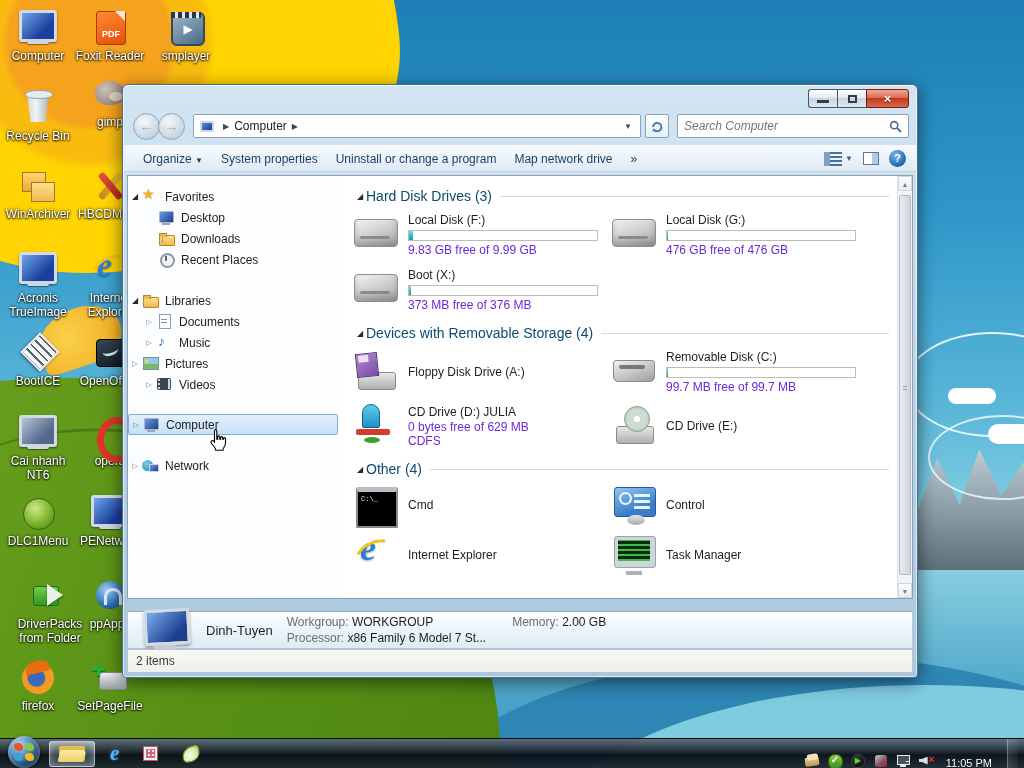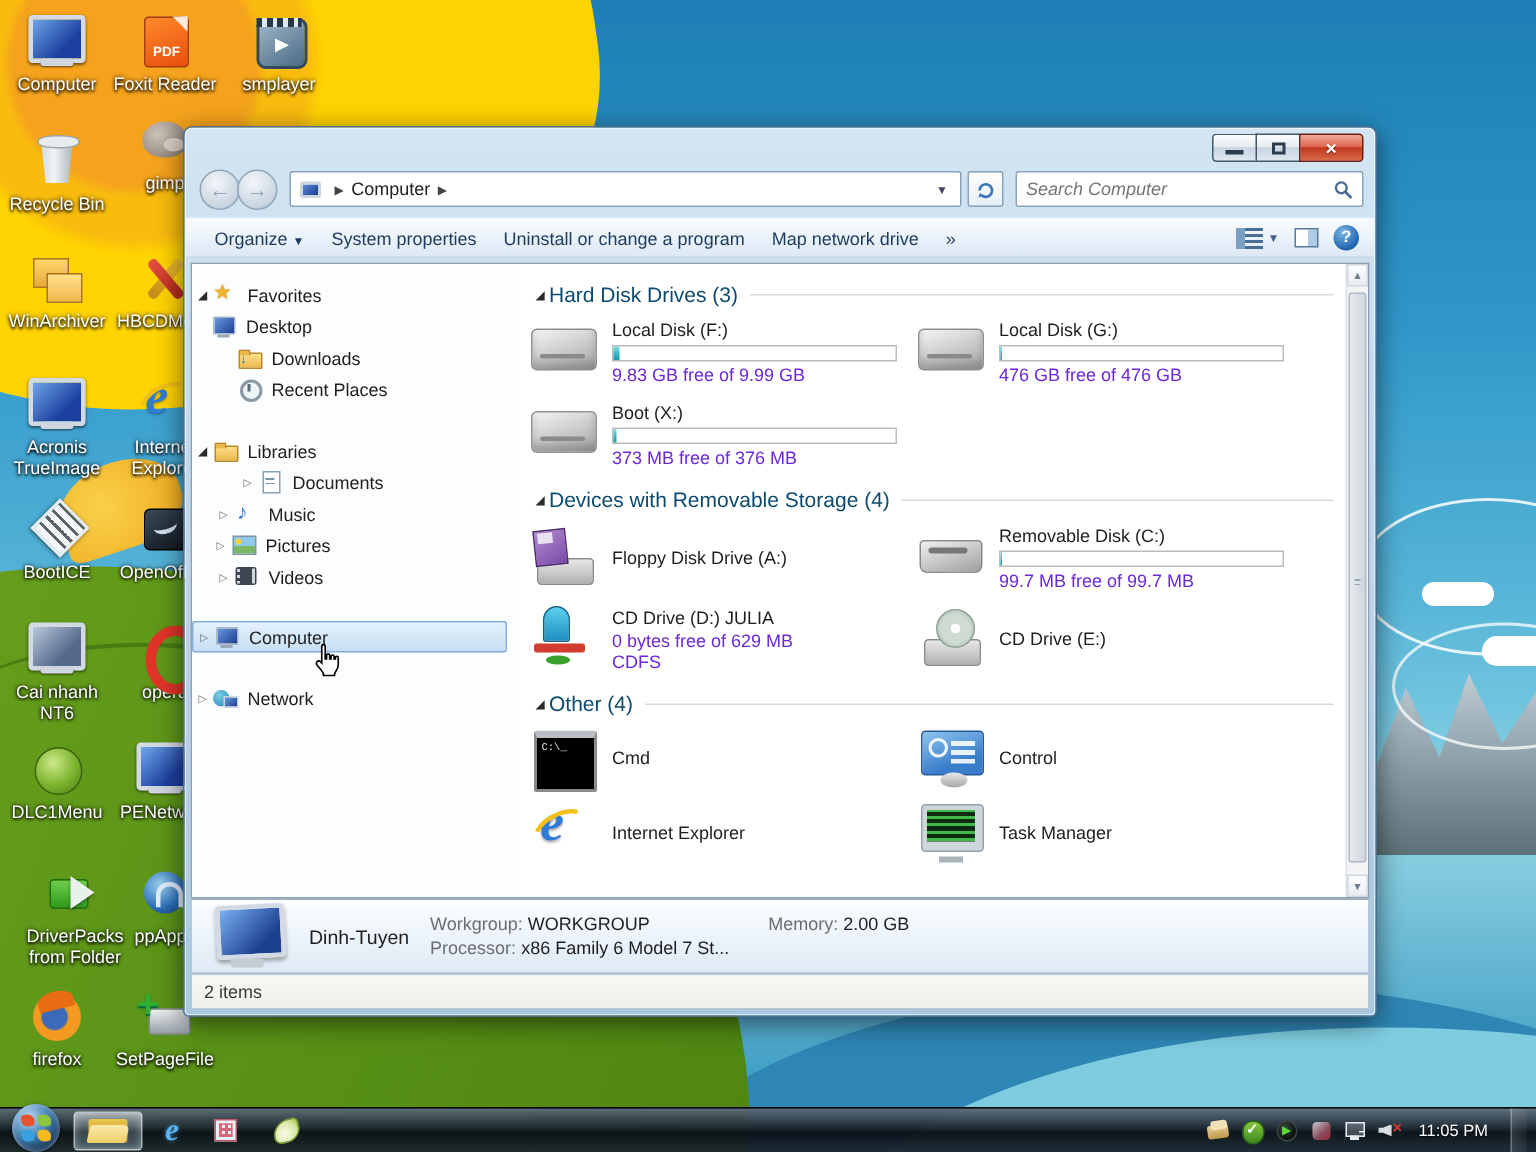--- a/index.html
+++ b/index.html
@@ -161,21 +161,21 @@
   .ic-ie-ring { position:absolute; left:0; top:6px; width:42px; height:28px; border:3px solid transparent; border-top-color:#f3c018; border-radius:50%; transform:rotate(-26deg); }
 
   
   .vscroll { width:15px; flex:none; background:#f2f4f6; border-left:1px solid #e0e4e8; display:flex; flex-direction:column; }
   .varrow { height:15px; text-align:center; font-size:7px; color:#6e7e8c; line-height:15px; background:linear-gradient(#fcfdfe,#e8edf2); border:1px solid #cfd8e0; }
   .vtrack { flex:1; position:relative; }
   .vthumb { position:absolute; left:1px; right:1px; top:4px; height:380px; background:linear-gradient(90deg,#e8ecf0,#cdd5dd); border:1px solid #aeb9c4; border-radius:2px; }
   .vthumb::after { content:""; position:absolute; left:3px; right:3px; top:50%; height:5px; background:repeating-linear-gradient(0deg,#98a6b2 0 1px,transparent 1px 3px); }
 
   
-  .details { position:absolute; left:4px; right:4px; bottom:28px; height:50px; background:linear-gradient(180deg,#fcfdfe,#e9f2fa 60%,#dfeaf4); border:1px solid #b8c8d6; border-top:1px solid #98aaba; display:flex; align-items:center; }
+  .details { position:absolute; left:4px; right:4px; bottom:28px; height:38px; background:linear-gradient(180deg,#fcfdfe,#e9f2fa 60%,#dfeaf4); border:1px solid #b8c8d6; border-top:1px solid #98aaba; display:flex; align-items:center; }
   .dp-ico { width:52px; height:42px; position:relative; margin:0 14px 0 12px; flex:none; }
   .dp-ico::before { content:""; position:absolute; left:4px; top:0; width:40px; height:30px; border:3px solid #d4dae4; border-radius:3px; background:linear-gradient(135deg,#7ab0f0,#1c3f90 75%); transform:rotate(-3deg); box-shadow:0 2px 3px rgba(0,0,0,.35); }
   .dp-ico::after { content:""; position:absolute; left:14px; bottom:0; width:22px; height:6px; background:#c4ccd6; border-radius:2px; }
   .dp-grid { display:grid; grid-template-columns:auto auto; column-gap:26px; row-gap:2px; align-items:start; }
   .dp-name { font-size:13px; color:#1e1e1e; margin-right:4px; }
   .dp-field { white-space:nowrap; }
   .dp-label { color:#6d6d6d; }
   .dp-val { color:#1e1e1e; }
   .statusbar { position:absolute; left:4px; right:4px; bottom:4px; height:24px; background:linear-gradient(180deg,#f6f8f5,#eef1ea); border:1px solid #b8c4ce; display:flex; align-items:center; padding-left:8px; color:#3a3a3a; }
 
@@ -195,21 +195,21 @@
   .orb .f4 { left:17px; top:17px; background:#f6b91e; transform:skewY(-6deg); }
   .tb-app { height:26px; margin:0 3px; display:flex; align-items:center; justify-content:center; padding:0 9px; border-radius:3px; }
   .tb-app.active { background:linear-gradient(180deg,rgba(255,255,255,.45),rgba(200,225,245,.25) 50%,rgba(160,200,235,.3)); border:1px solid rgba(255,255,255,.55); box-shadow:inset 0 0 6px rgba(255,255,255,.4); }
   .fold { width:26px; height:19px; position:relative; }
   .fold::before { content:""; position:absolute; left:0; top:2px; width:26px; height:16px; background:linear-gradient(#e8c54a,#c89a28); border-radius:2px; }
   .fold::after { content:""; position:absolute; left:0; top:6px; width:26px; height:12px; background:linear-gradient(#fdeaa8,#edce6a); border-radius:2px 4px 2px 2px; transform:skewX(-14deg); }
   .tb-ie { font:italic bold 21px "Liberation Serif",serif; color:#5ab0f0; text-shadow:0 0 3px rgba(90,176,240,.7); }
   .tb-pink { width:15px; height:15px; background:#e8eef2; border:1px solid #c05a6a; position:relative; }
   .tb-pink::after { content:""; position:absolute; inset:2px; background:repeating-linear-gradient(0deg,#d06a7a 0 2px,transparent 2px 4px),repeating-linear-gradient(90deg,#d06a7a 0 2px,transparent 2px 4px); }
   .tb-leaf { width:18px; height:16px; background:radial-gradient(circle at 40% 60%,#f8fbe8,#d8e8a8 60%,#9ec23e); border-radius:70% 20% 60% 30%; transform:rotate(-12deg); border:1px solid #7a9a2e; }
-  .tray { margin-left:auto; display:flex; align-items:center; gap:7px; padding-right:6px; }
+  .tray { margin-left:auto; display:flex; align-items:flex-end; gap:7px; padding-right:6px; }
   .tico16 { width:16px; height:16px; position:relative; }
   .t-hw::before { content:""; position:absolute; left:1px; top:4px; width:14px; height:9px; background:linear-gradient(#e8d09a,#c0984a); border-radius:2px; transform:rotate(-8deg); }
   .t-hw::after { content:""; position:absolute; left:3px; top:1px; width:11px; height:6px; background:#f2e2b8; border-radius:2px; transform:rotate(-8deg); }
   .t-shield::before { content:""; position:absolute; left:1px; top:1px; width:13px; height:14px; background:linear-gradient(#8cc63e,#3a8a1e); border-radius:45% 45% 50% 50%; border:1px solid #2a6a14; }
   .t-shield::after { content:"✓"; position:absolute; left:4px; top:1px; color:#fff; font-size:10px; font-weight:bold; }
   .t-media::before { content:""; position:absolute; inset:1px; border-radius:50%; background:radial-gradient(circle at 38% 32%,#3a4a42,#0a100c 70%); border:1px solid #444; }
   .t-media::after { content:"▶"; position:absolute; left:5px; top:3px; font-size:8px; color:#5adc3a; }
   .t-usb::before { content:""; position:absolute; left:2px; top:2px; width:12px; height:12px; background:linear-gradient(140deg,#c8ccd2,#8a4a5a 60%,#a02838); border-radius:3px; }
   .t-net::before { content:""; position:absolute; left:1px; top:2px; width:11px; height:8px; border:1px solid #e8ecf0; background:rgba(230,240,250,.25); }
   .t-net::after { content:""; position:absolute; left:4px; top:11px; width:6px; height:3px; background:#e8ecf0; box-shadow:5px -4px 0 -1px #e8ecf0; }
@@ -373,49 +373,49 @@
     </div>
 
     <div class="client">
 
       <div class="sidebar">
         <div class="srow">
             <span class="exp filled">◢</span>
             <span class="si si-star"></span>
             <span class="slabel">Favorites</span>
           </div>
-        <div class="srow" style="padding-left:13px">
+        <div class="srow" style="padding-left:30px">
             <span class="si si-mon"></span>
             <span class="slabel">Desktop</span>
           </div>
         <div class="srow" style="padding-left:30px">
             <span class="si si-folder si-down"></span>
             <span class="slabel">Downloads</span>
           </div>
         <div class="srow" style="padding-left:30px">
             <span class="si si-clock"></span>
             <span class="slabel">Recent Places</span>
           </div>
         <div class="sgap"></div>
         <div class="srow">
             <span class="exp filled">◢</span>
             <span class="si si-folder"></span>
             <span class="slabel">Libraries</span>
           </div>
-        <div class="srow" style="padding-left:30px">
+        <div class="srow" style="padding-left:14px">
             <span class="exp">▷</span>
             <span class="si si-doc"></span>
             <span class="slabel">Documents</span>
           </div>
         <div class="srow" style="padding-left:14px">
             <span class="exp">▷</span>
             <span class="si si-music"></span>
             <span class="slabel">Music</span>
           </div>
-        <div class="srow" style="padding-left:12px">
+        <div class="srow" style="padding-left:0">
             <span class="exp">▷</span>
             <span class="si si-pic"></span>
             <span class="slabel">Pictures</span>
           </div>
         <div class="srow" style="padding-left:14px">
             <span class="exp">▷</span>
             <span class="si si-film"></span>
             <span class="slabel">Videos</span>
           </div>
         <div class="sgap" style="height:19px"></div>

